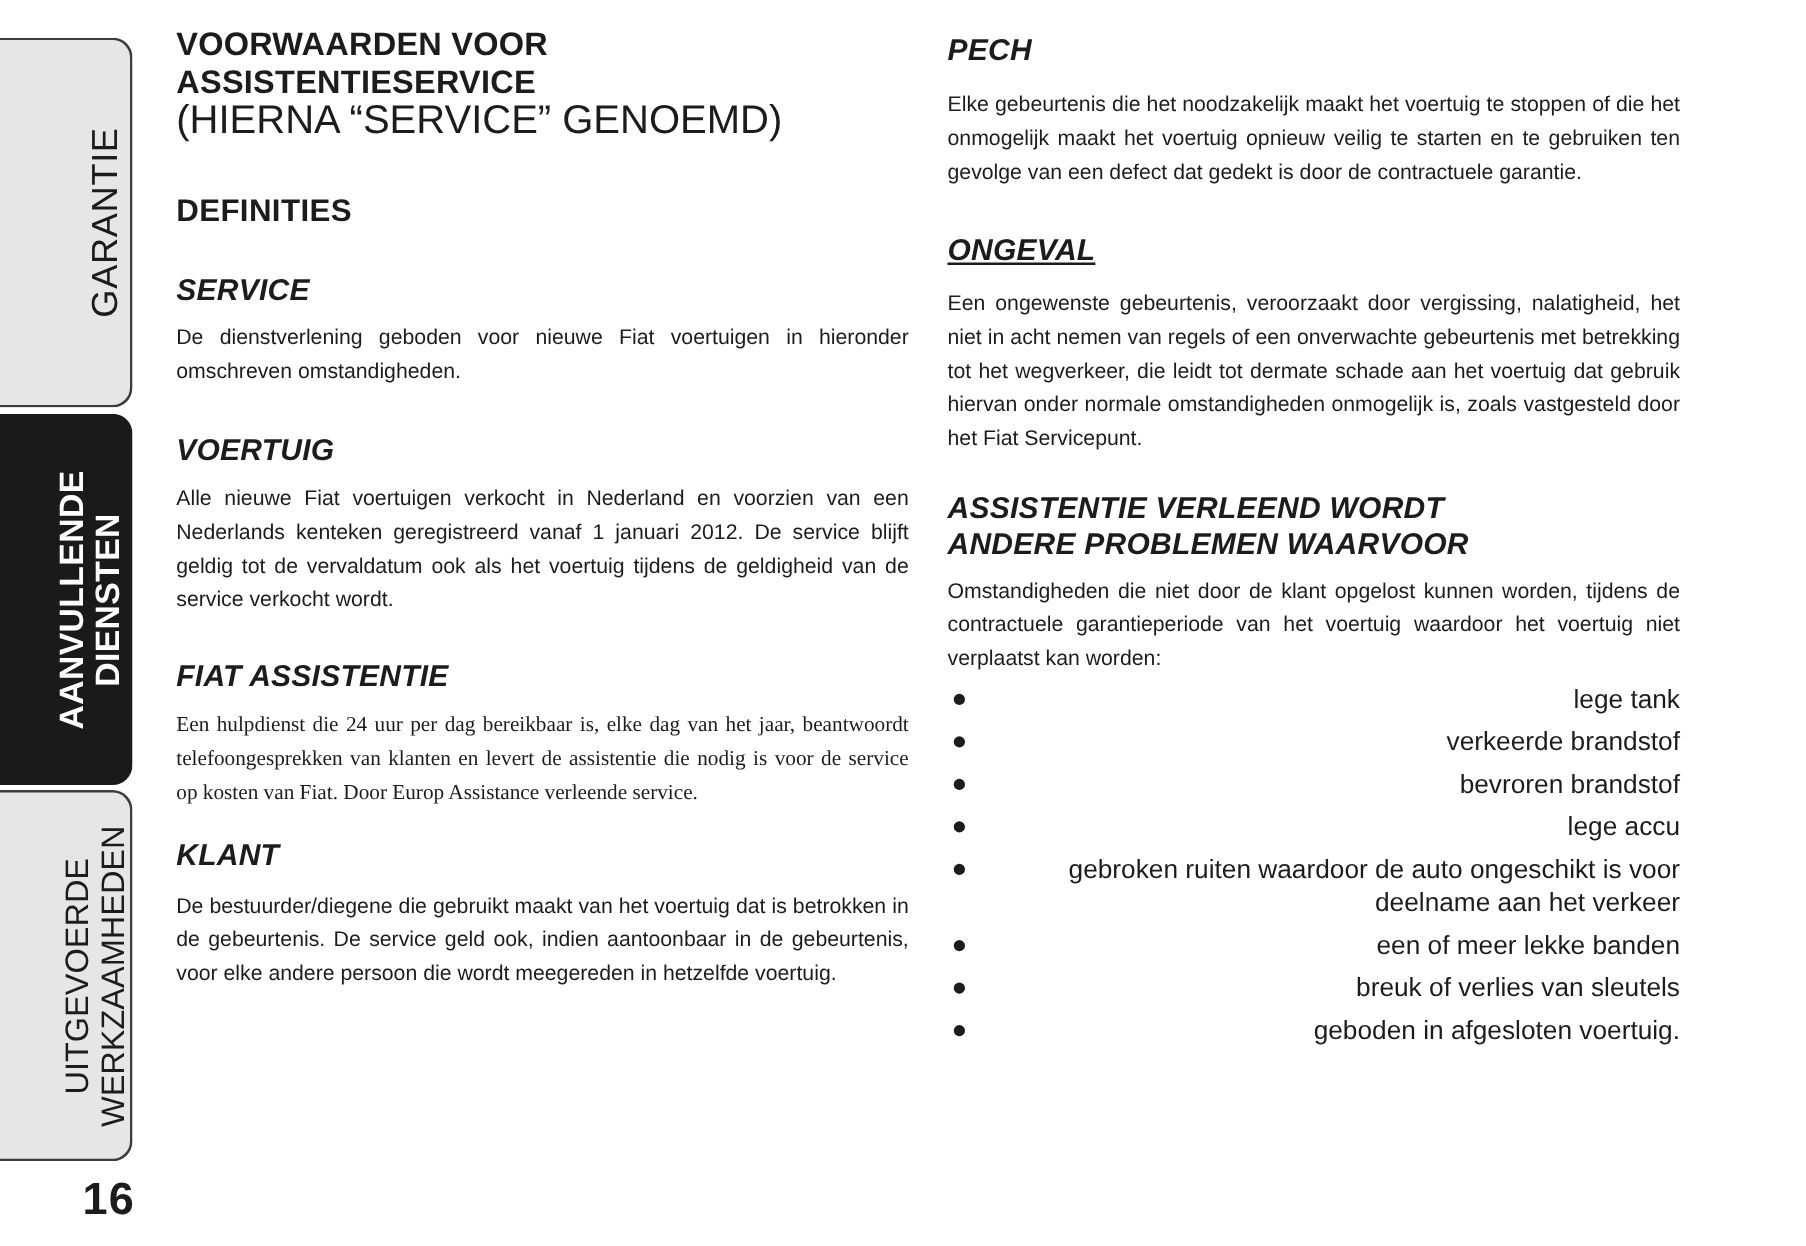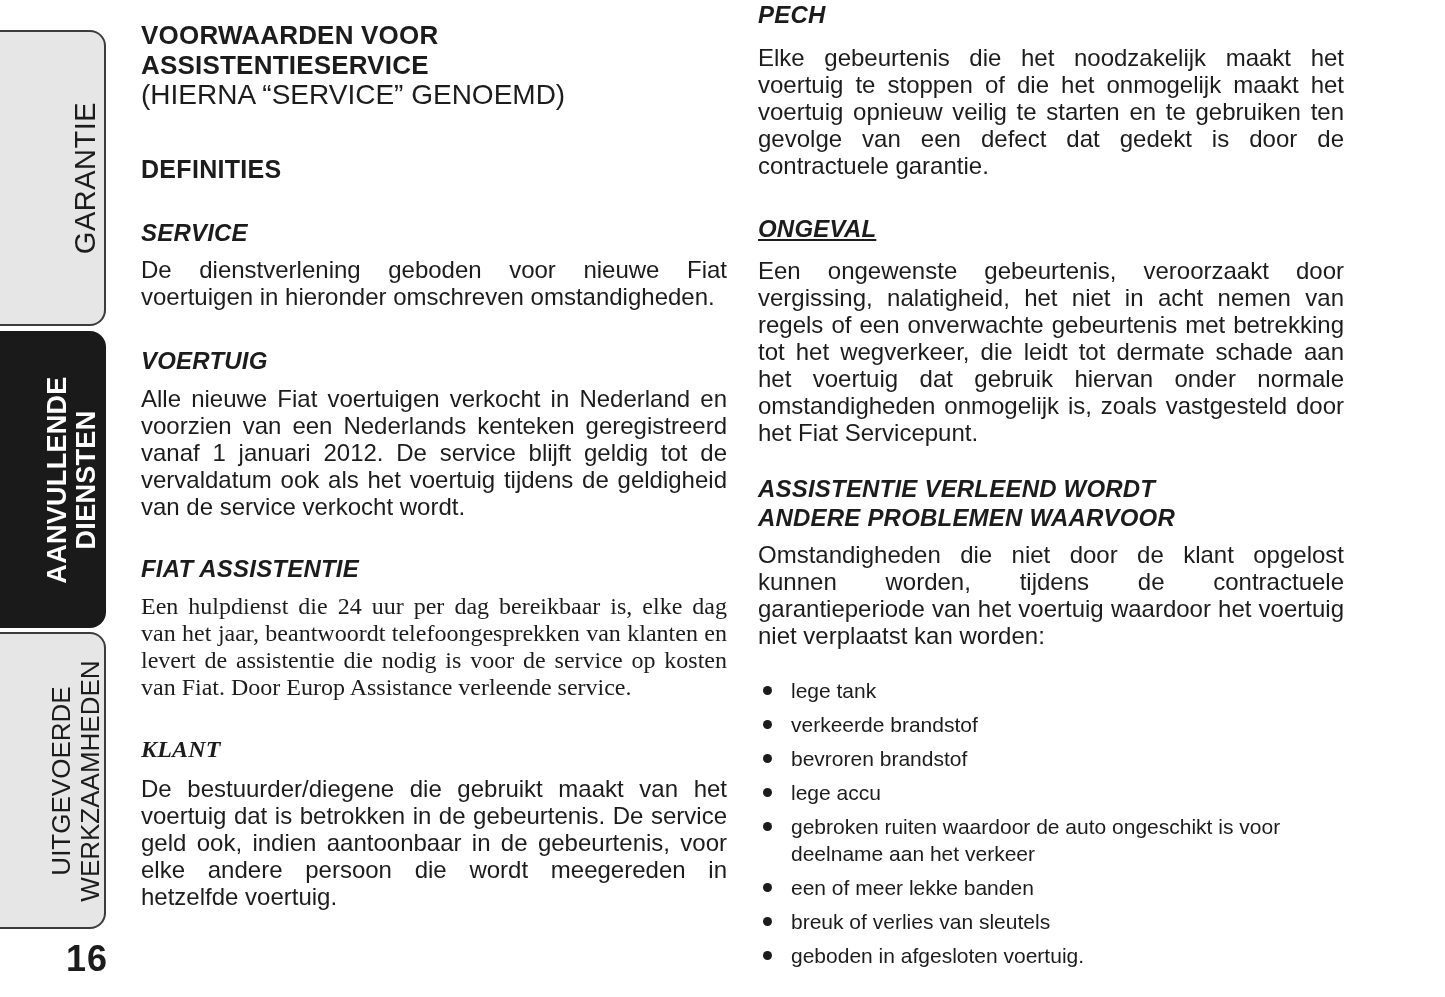--- a/index.html
+++ b/index.html
@@ -61,66 +61,67 @@
   .col-right { left: 758px; }
 
   .doc-title {
     margin-top: 20px;
     font-size: 26px;
     font-weight: 700;
     line-height: 30px;
     letter-spacing: 0.2px;
   }
   .doc-subtitle {
-    font-size: 28px;
+    font-size: 32px;
     font-weight: 400;
     line-height: 30px;
   }
   .h2 {
     margin-top: 44px;
     font-size: 25px;
     font-weight: 700;
     line-height: 30px;
     letter-spacing: 0.3px;
   }
   .h3 {
     font-size: 24px;
     font-weight: 700;
     font-style: italic;
     line-height: 30px;
     letter-spacing: 0.2px;
   }
   .h3.two-line { line-height: 29px; }
   p.body {
-    font-size: 24px;
+    font-size: 17px;
     line-height: 27px;
     text-align: justify;
   }
 
   
   .col-left .h3.s-service        { margin-top: 34px; }
   .col-left p.p-service          { margin-top: 8px; }
   .col-left .h3.s-voertuig       { margin-top: 36px; }
   .col-left p.p-voertuig         { margin-top: 9px; }
   .col-left .h3.s-fiat           { margin-top: 34px; }
   .col-left p.p-fiat             { margin-top: 9px; font-family: Liberation Serif, serif; }
-  .col-left .h3.s-klant          { margin-top: 33px; font-family: Liberation Serif, serif; }
+  .col-left .h3.s-klant          { margin-top: 23px; }
   .col-left p.p-klant            { margin-top: 11px; }
 
   
-  .col-right .h3.s-pech          { }
+  .col-right .h3.s-pech          { margin-top: 26px; }
   .col-right p.p-pech            { margin-top: 14px; }
   .col-right .h3.s-ongeval       { margin-top: 35px; text-decoration: underline; }
   .col-right p.p-ongeval         { margin-top: 13px; }
   .col-right .h3.s-andere        { margin-top: 28px; }
   .col-right p.p-andere          { margin-top: 9px; }
 
   ul.bullet-list {
-    margin-top: 28px;
+    margin-top: 6px;
     list-style: none;
+    text-align: right;
   }
   ul.bullet-list li {
     display: flex;
     align-items: flex-start;
     margin-bottom: 7px;
     font-size: 21px;
     line-height: 27px;
   }
   .bullet-dot {
     flex: 0 0 auto;

